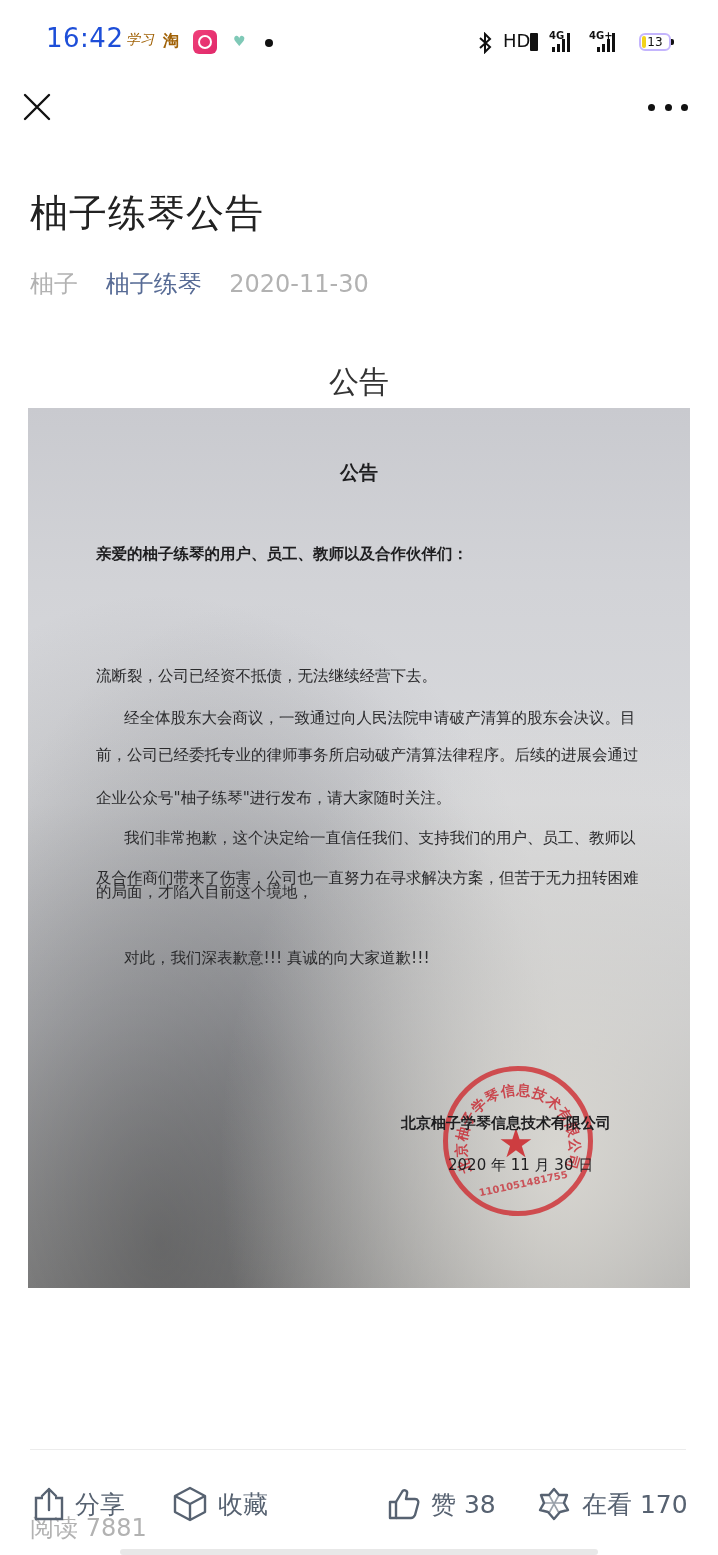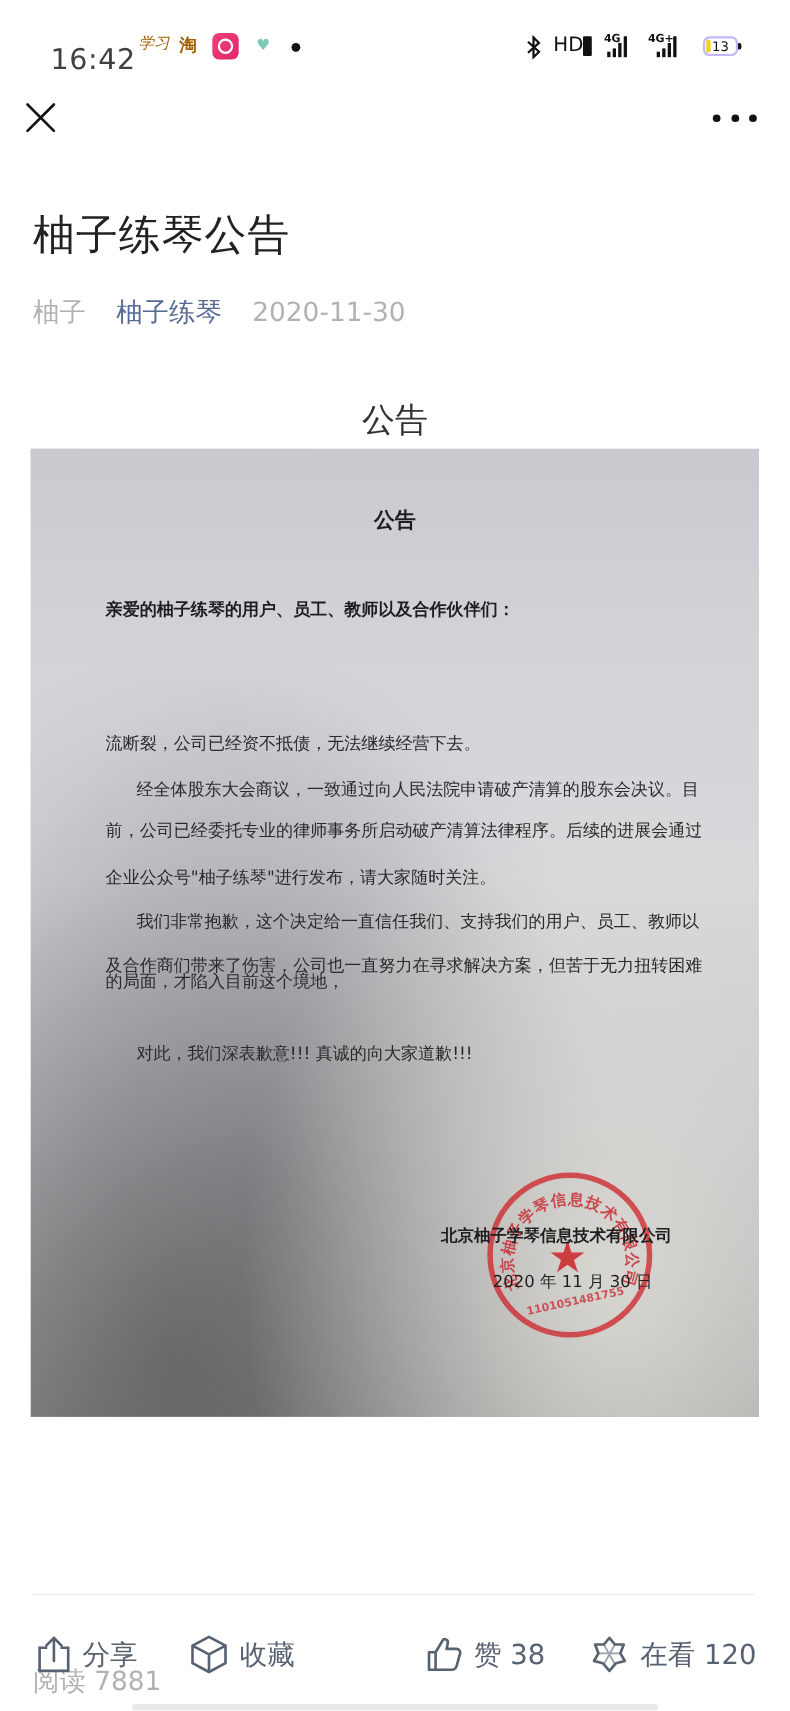--- a/index.html
+++ b/index.html
@@ -5,21 +5,21 @@
     * { box-sizing: border-box; margin: 0; padding: 0; }
     html, body {
       width: 718px; height: 1555px; background: #ffffff; overflow: hidden;
       font-family: "DejaVu Sans", "Liberation Sans", sans-serif;
       color: #222;
     }
     .page { position: relative; width: 718px; height: 1555px; }
 
     
     .status-bar { position: absolute; left: 0; top: 0; width: 718px; height: 80px; }
-    .status-time { position: absolute; left: 46px; top: 40px; font-size: 26px; color: #404040; letter-spacing: 0.5px; }
+    .status-time { position: absolute; left: 46px; top: 23px; font-size: 26px; color: #1d4ed8; letter-spacing: 0.5px; }
     .sb-icon { position: absolute; top: 31px; font-size: 15px; color: #a16207; font-weight: bold; }
     .sb-app { position: absolute; left: 193px; top: 30px; width: 24px; height: 24px; border-radius: 6px;
       background: linear-gradient(135deg, #f0407a, #e0286a); }
     .sb-app::after { content: ""; position: absolute; left: 5px; top: 5px; width: 14px; height: 14px; border-radius: 50%; border: 2px solid #fff; box-sizing: border-box; }
     .sb-heart { position: absolute; left: 233px; top: 35px; width: 14px; height: 12px; color: #7fc9b7; font-size: 14px; line-height: 12px; }
     .sb-dot { position: absolute; left: 265px; top: 39px; width: 8px; height: 8px; border-radius: 50%; background: #111; }
     .sb-right { position: absolute; top: 30px; font-size: 18px; color: #111; }
     .signal { position: absolute; top: 30px; height: 22px; display: flex; align-items: flex-end; gap: 2px; }
     .signal span { display: block; width: 3px; background: #111; }
     .battery { position: absolute; left: 639px; top: 33px; width: 32px; height: 18px; border: 2px solid #c4b5fd; border-radius: 6px;
@@ -195,18 +195,18 @@
         <path d="M3 15 H9 V31 H3 Z" fill="none" stroke="#576271" stroke-width="2.4" stroke-linejoin="round"></path>
         <path d="M9 15 L15 5 C16 2 21 3 20 7 L19 12 H28 C31 12 32 15 31 17 L28 28 C27 30 26 31 24 31 H9" fill="none" stroke="#576271" stroke-width="2.4" stroke-linejoin="round"></path>
       </svg>
       <span class="label">赞 38</span>
     </div>
     <div class="tool tool-look">
       <svg width="36" height="36" viewBox="0 0 36 36">
         <path d="M18 3 L23 9 L31 9 L28 17 L32 24 L24 26 L18 33 L12 26 L4 24 L8 17 L5 9 L13 9 Z" fill="none" stroke="#576271" stroke-width="2.4" stroke-linejoin="round"></path>
         <path d="M13 9 L23 27 M23 9 L13 27 M8 17 H28" fill="none" stroke="#576271" stroke-width="1.6" opacity="0.6"></path>
       </svg>
-      <span class="label">在看 120</span>
+      <span class="label">在看 170</span>
     </div>
   </div>
 
   <div class="home-indicator"></div>
 </div>
 
 </body></html>

